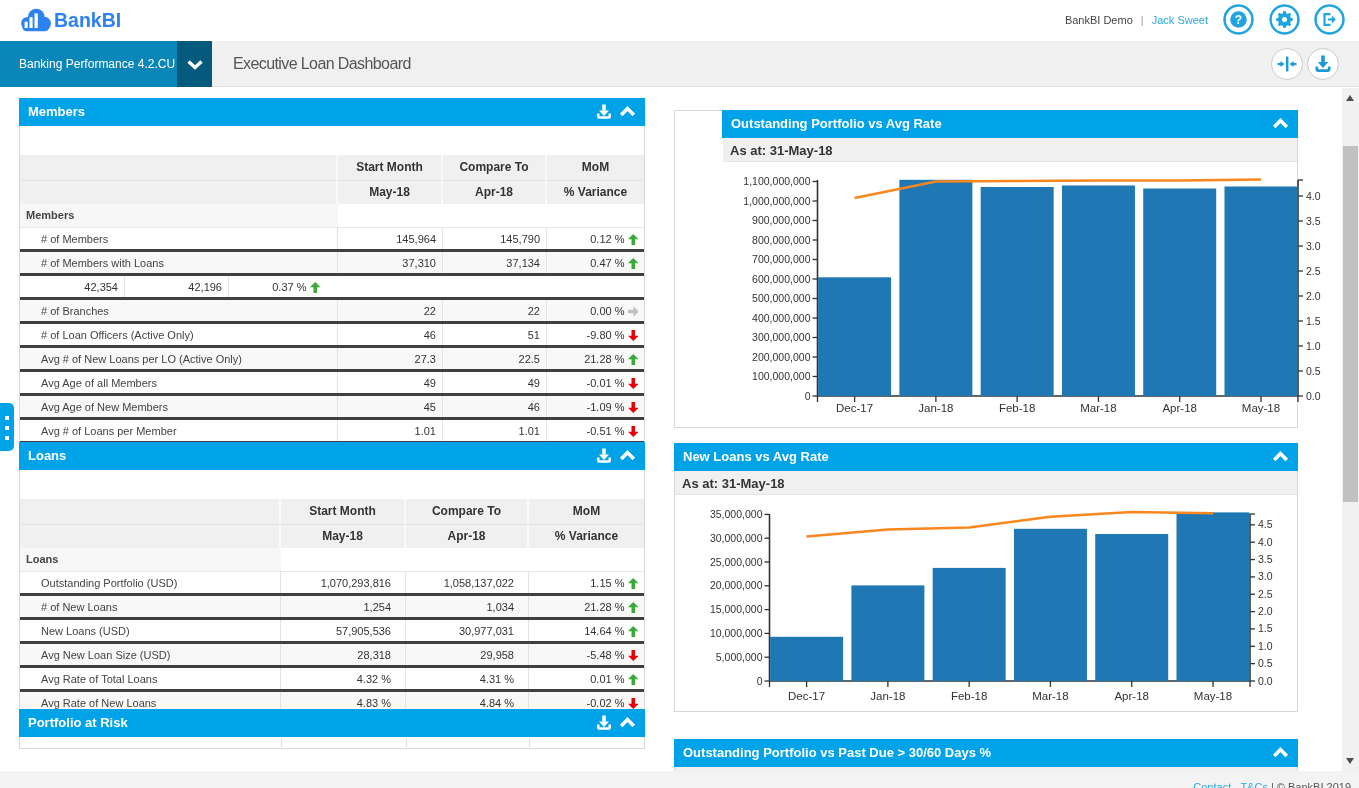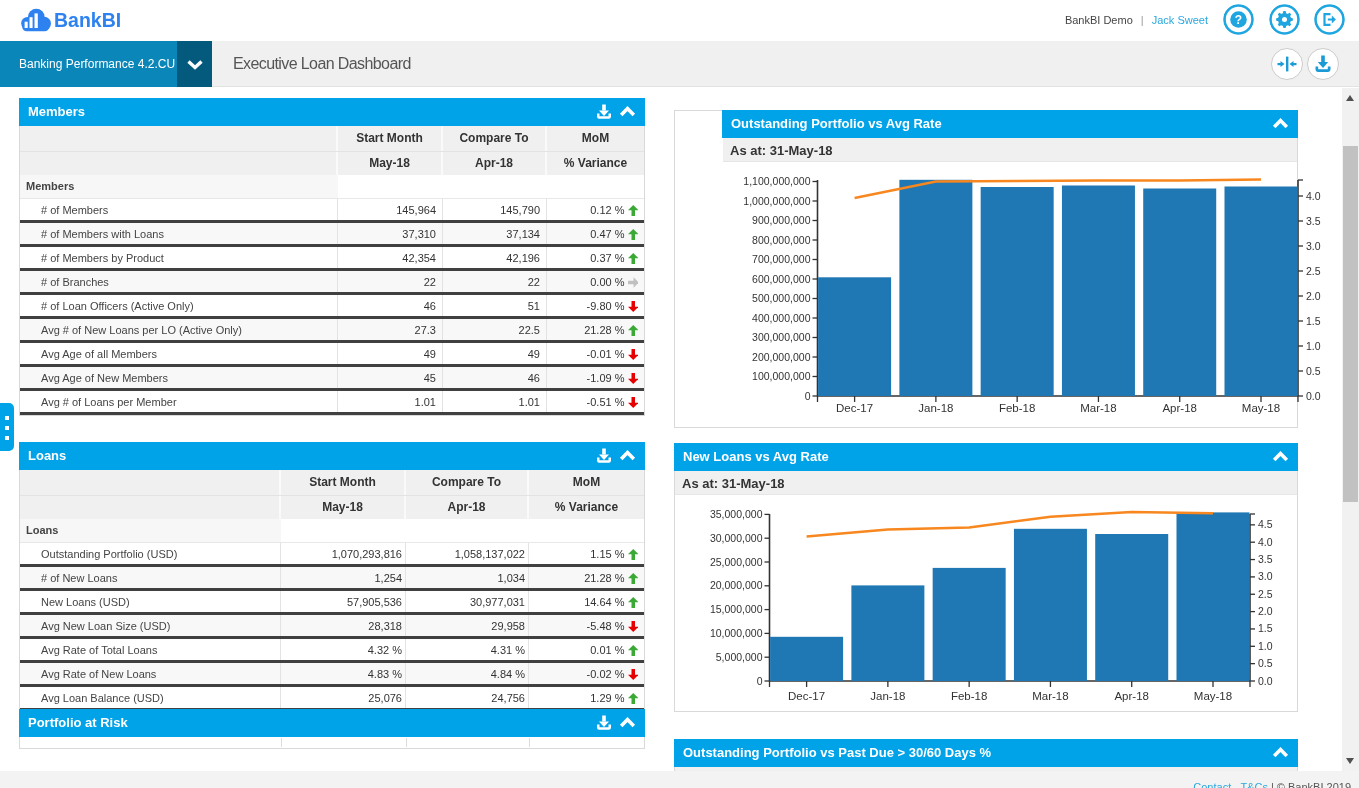--- a/index.html
+++ b/index.html
@@ -40,26 +40,26 @@
   .drow { background:#fff; border-bottom:3px solid #404040; }
   .drow.alt { background:#f8f8f8; }
   .drow > div { font-size:11px; color:#333; }
   .drow > div.lbl { padding-left:21px; color:#444; border-right:1px solid #e3e3e3; }
   .drow > div.num { text-align:right; padding-right:6px; border-right:1px solid #e3e3e3; }
   .drow > div.mom { text-align:right; padding-right:6px; }
   .mom svg { vertical-align:-1.5px; margin-left:3px; }
 
   
   .mt .c0 { width:318px; } .mt .c1 { width:105px; } .mt .c2 { width:104px; } .mt .c3 { width:97px; }
-  .lt .drow > div.num { padding-right:3px; }
+  .lt .drow > div.num { padding-right:14px; }
   
   .lt .c0 { width:261px; } .lt .c1 { width:125px; } .lt .c2 { width:123px; } .lt .c3 { width:115px; }
 
   .r24 { height:24px; line-height:23px; }
-  .r25 { height:25px; line-height:25px; }
+  .r25 { height:25px; line-height:25px;margin-top:29px; }
 
   
   #sbar { position:absolute; left:1342px; top:88px; width:17px; height:683px; background:#f1f1f1; }
   #sthumb { position:absolute; left:1px; top:58px; width:15px; height:356px; background:#c1c1c1; }
   .sarrow { position:absolute; left:4px; width:0; height:0; border-left:4.5px solid transparent; border-right:4.5px solid transparent; }
 
   
   #footer { position:absolute; left:0; top:771px; width:1359px; height:17px; background:#f3f3f3; font-size:11px; color:#555; }
   #footer .ftxt { position:absolute; right:8px; top:10px; }
   #footer a { color:#29a8e0; text-decoration:none; }
@@ -194,21 +194,20 @@
         <div class="c1 num">37,310</div>
         <div class="c2 num">37,134</div>
         <div class="c3 mom">0.47 %<svg width="10.5" height="11" viewBox="0 0 10.5 11">
             <g transform="rotate(0 5.25 5.5)" fill="#3aa935">
               <path d="M0 5.2 L5.25 0 L10.5 5.2 Z"></path>
               <rect x="3.5" y="3.9" width="3.5" height="7.1"></rect>
             </g>
           </svg></div>
       </div>
       <div class="trow drow r24">
-        <div class="c0 lbl"># of Members by Product</div>
         <div class="c1 num">42,354</div>
         <div class="c2 num">42,196</div>
         <div class="c3 mom">0.37 %<svg width="10.5" height="11" viewBox="0 0 10.5 11">
             <g transform="rotate(0 5.25 5.5)" fill="#3aa935">
               <path d="M0 5.2 L5.25 0 L10.5 5.2 Z"></path>
               <rect x="3.5" y="3.9" width="3.5" height="7.1"></rect>
             </g>
           </svg></div>
       </div>
       <div class="trow drow r24 alt">

